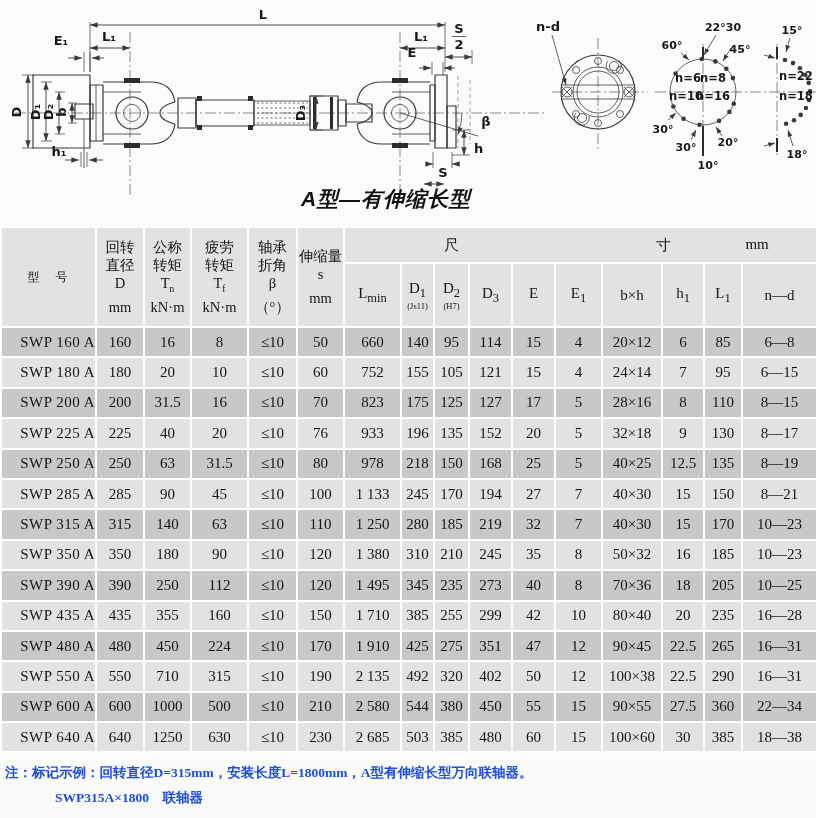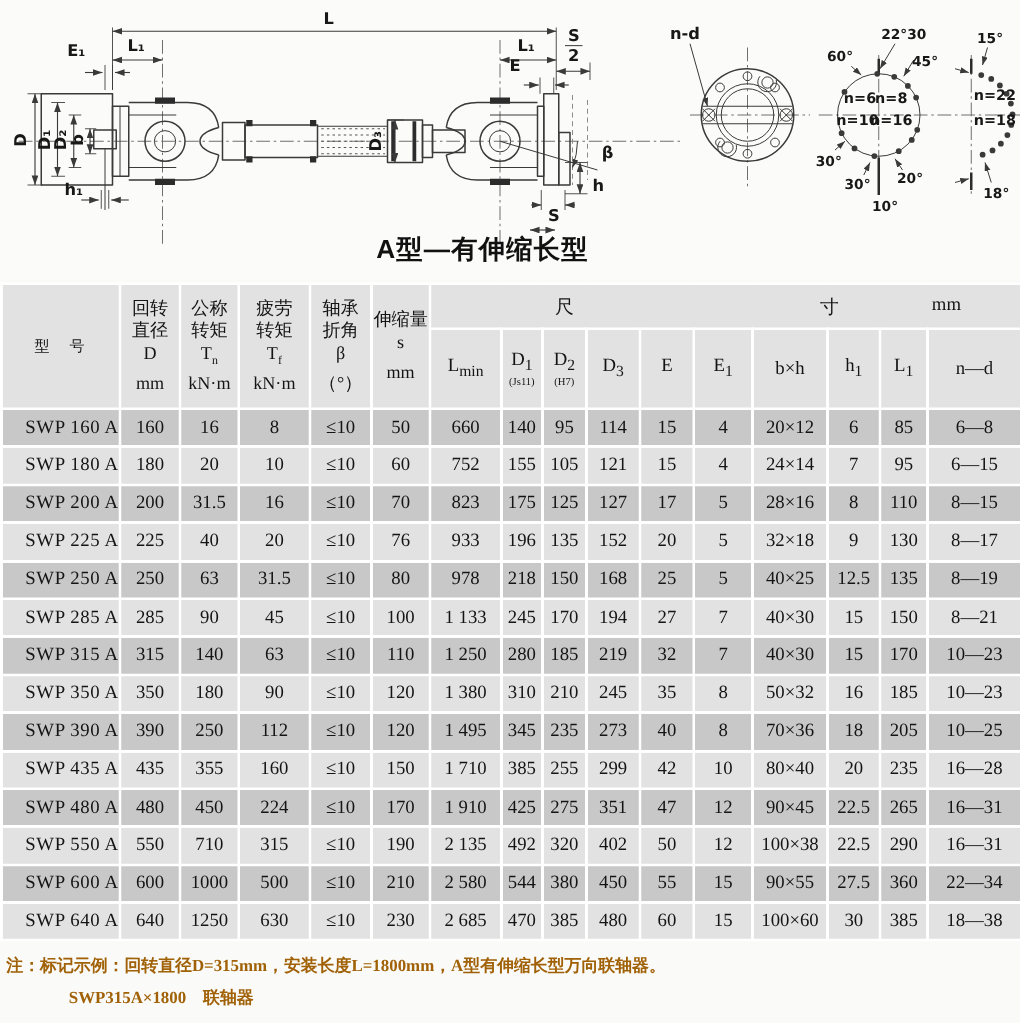--- a/index.html
+++ b/index.html
@@ -18,21 +18,21 @@
   .dash{fill:none;stroke:#8a8a8a;stroke-width:.8;stroke-dasharray:4 3;}
   .spline{fill:none;stroke:#555;stroke-width:.9;stroke-dasharray:2 2.5;}
   .dark{fill:#2c2c2c;stroke:none;}
   .dot{fill:#3a3a3a;stroke:none;}
   .tick{stroke:#2c2c2c;stroke-width:2;}
   text.dlab{font:bold 13px "DejaVu Sans",sans-serif;fill:#181818;}
   text.dsm{font:bold 11px "DejaVu Sans",sans-serif;fill:#181818;}
   text.nlab{font:bold 11.5px "DejaVu Sans",sans-serif;fill:#181818;}
   .title{
     position:absolute;left:258px;top:185px;width:256px;text-align:center;
-    font-size:21px;font-weight:bold;letter-spacing:1px;color:#111;
+    font-size:21px;font-weight:bold;letter-spacing:1px;color:#111;font-style:italic;
   }
   
   table{border-collapse:collapse;table-layout:fixed;width:816px;margin-top:2px;}
   th,td{
     border:2px solid #fff;text-align:center;padding:0;
     font-family:"Liberation Serif","DejaVu Serif",serif;
     font-size:15px;font-weight:normal;color:#141414;overflow:hidden;
   }
   thead th{background:#e2e2e2;}
   .row-dark td{background:#c8c8c8;}
@@ -43,21 +43,21 @@
   .hcell .sym{font-size:14.5px;}
   .hcell sub{font-size:9.5px;}
   .model-h{font-size:12px;letter-spacing:2px;}
   .dim-group{position:relative;height:34px;}
   .dim-group span{position:absolute;top:8px;font-size:15px;}
   .dg-1{left:21%;} .dg-2{left:66%;} .dg-3{left:85%;}
   .subhead{height:62px;}
   .note-small{display:block;font-size:8.5px;line-height:9px;margin-top:1px;}
   
   .note{padding:11px 16px 0 5px;font-family:"Liberation Serif","DejaVu Serif",serif;
-        font-size:13.5px;font-weight:bold;color:#a16207;}
+        font-size:13.5px;font-weight:bold;color:#1d4ed8;}
   .note .l2{margin-left:50px;margin-top:7px;}
 </style>
 </head>
 <body>
 
 <div class="drawing">
   <svg width="816" height="224" viewBox="0 0 816 224">
     <defs>
       <marker id="arr" markerWidth="9" markerHeight="7" refX="8.5" refY="3" orient="auto-start-reverse">
         <path d="M0,0 L8.5,3 L0,6 Z" fill="#3a3a3a"></path>
@@ -586,21 +586,21 @@
         <td>22—34</td>
       </tr>
       <tr class="row-light">
         <td class="model">SWP 640 A</td>
         <td>640</td>
         <td>1250</td>
         <td>630</td>
         <td>≤10</td>
         <td>230</td>
         <td>2 685</td>
-        <td>470</td>
+        <td>503</td>
         <td>385</td>
         <td>480</td>
         <td>60</td>
         <td>15</td>
         <td>100×60</td>
         <td>30</td>
         <td>385</td>
         <td>18—38</td>
       </tr>
     </tbody>

